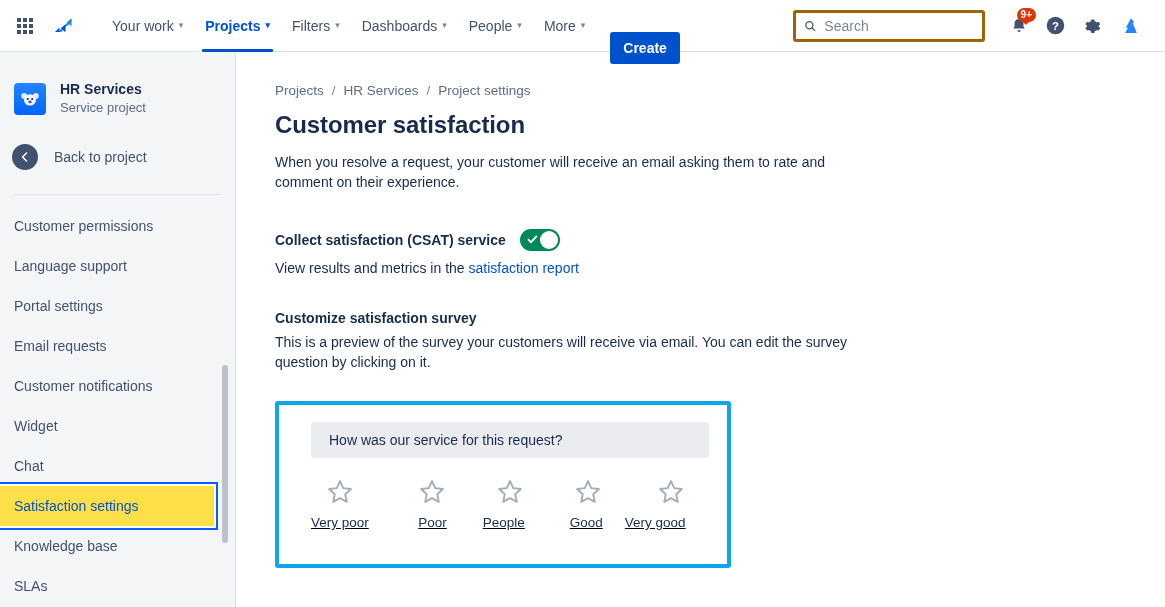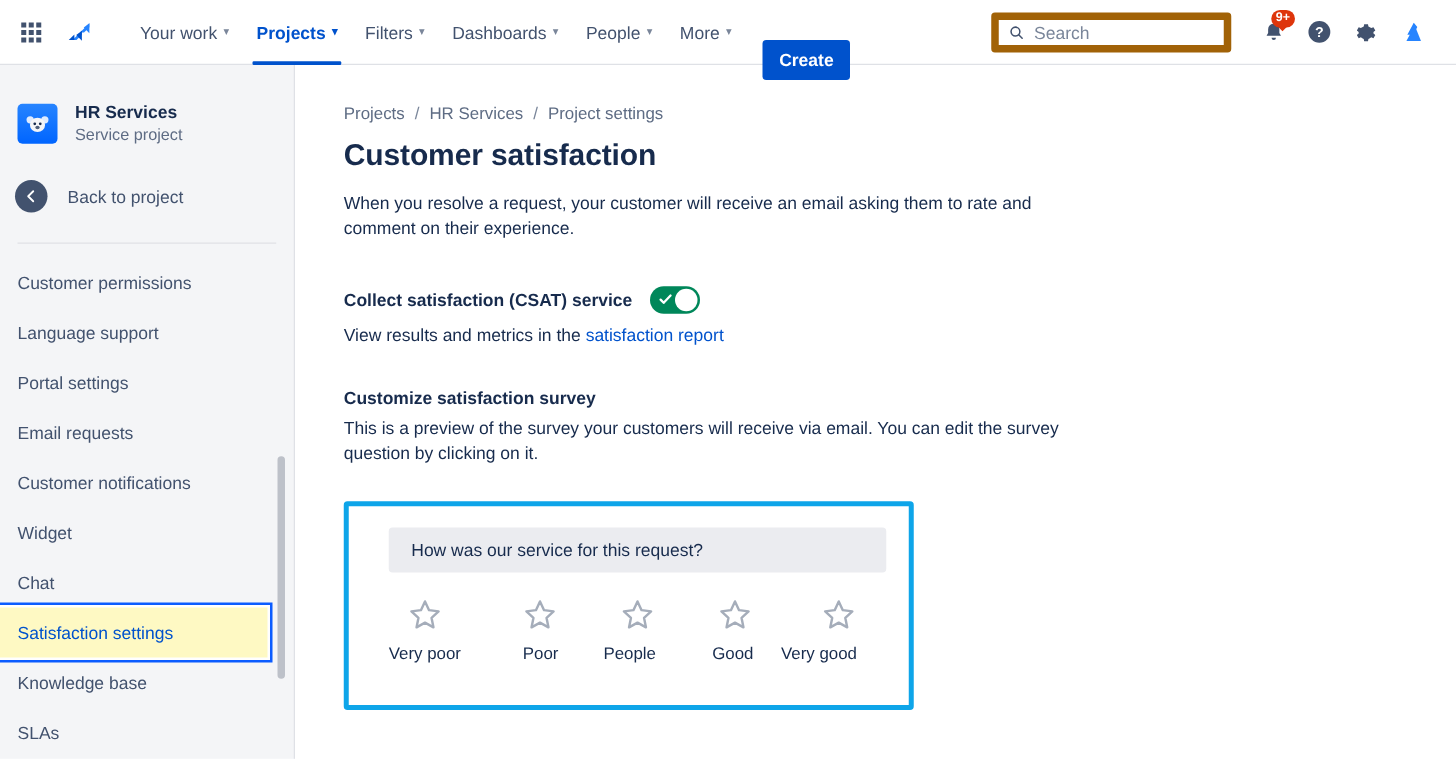--- a/index.html
+++ b/index.html
@@ -44,21 +44,21 @@
   .createbtn{
     margin-left:14px; background:#0052CC; color:#fff; border:none;
     font-size:14px; font-weight:600; font-family:inherit;
     height:32px; padding:0 13px; border-radius:3px; cursor:pointer;margin-top:44px;
   }
 
   .navright{ margin-left:auto; display:flex; align-items:center; padding-right:18px; gap:4px; }
 
   .searchbox{
     position:relative; width:192px; height:32px;
-    border:6px solid #a16207; border-radius:3px; background:#fff;
+    border:3px solid #a16207; border-radius:3px; background:#fff;
     display:flex; align-items:center; padding:0 8px; margin-right:14px;
   }
   .searchbox input{
     border:none; outline:none; background:transparent;
     font-size:14px; color:#172B4D; font-family:inherit;
     width:100%; margin-left:8px;
   }
   .searchbox input::placeholder{ color:#7A869A; }
 
   .iconbtn{
@@ -103,21 +103,21 @@
   .backlabel{ margin-left:16px; font-size:14px; color:#42526E; }
 
   .divider{ height:1px; background:#DFE1E6; margin:24px 14px 0 14px; }
 
   .navlist{ margin-top:11px; position:relative; }
   .navrow{
     height:40px; display:flex; align-items:center;
     padding-left:14px; font-size:14px; color:#42526E; cursor:pointer;
   }
   .navrow.selected{
-    background:#fef9c3; color:#0052CC;
+    background:#fde047; color:#0052CC;
     box-shadow:0 0 0 2px #fff, 0 0 0 4px #0b5cff;
     width:214px; position:relative; z-index:3;
   }
 
   .sb-track{
     position:absolute; top:313px; left:222px; width:6px; height:178px;
     background:#BDC1C9; border-radius:3px; z-index:4; cursor:pointer;
   }
 
   
@@ -158,21 +158,21 @@
 
   .surveycard{
     margin:29px 0 0 39px; width:456px; height:167px;
     border:4px solid #0ea5e9; border-radius:3px; background:#fff;
   }
   .question{
     margin:17px 18px 0 32px; background:#EBECF0; border-radius:3px;
     height:36px; display:flex; align-items:center; padding-left:18px;
     font-size:14px; color:#172B4D; cursor:pointer;
   }
-  .stars{ display:flex; margin:19px 0 6px 32px; }
+  .stars{ display:flex; margin:19px 0 6px 32px;text-decoration:underline; }
   .starcol{
     display:flex; flex-direction:column; align-items:center;
     cursor:pointer; min-width:56px;
   }
   .starcol + .starcol{ margin-left:22px;align-items:flex-end; }
   .starlabel{ margin-top:8px; font-size:13.5px; color:#172B4D; white-space:nowrap; }
 </style>
 </head>
 <body>
 

